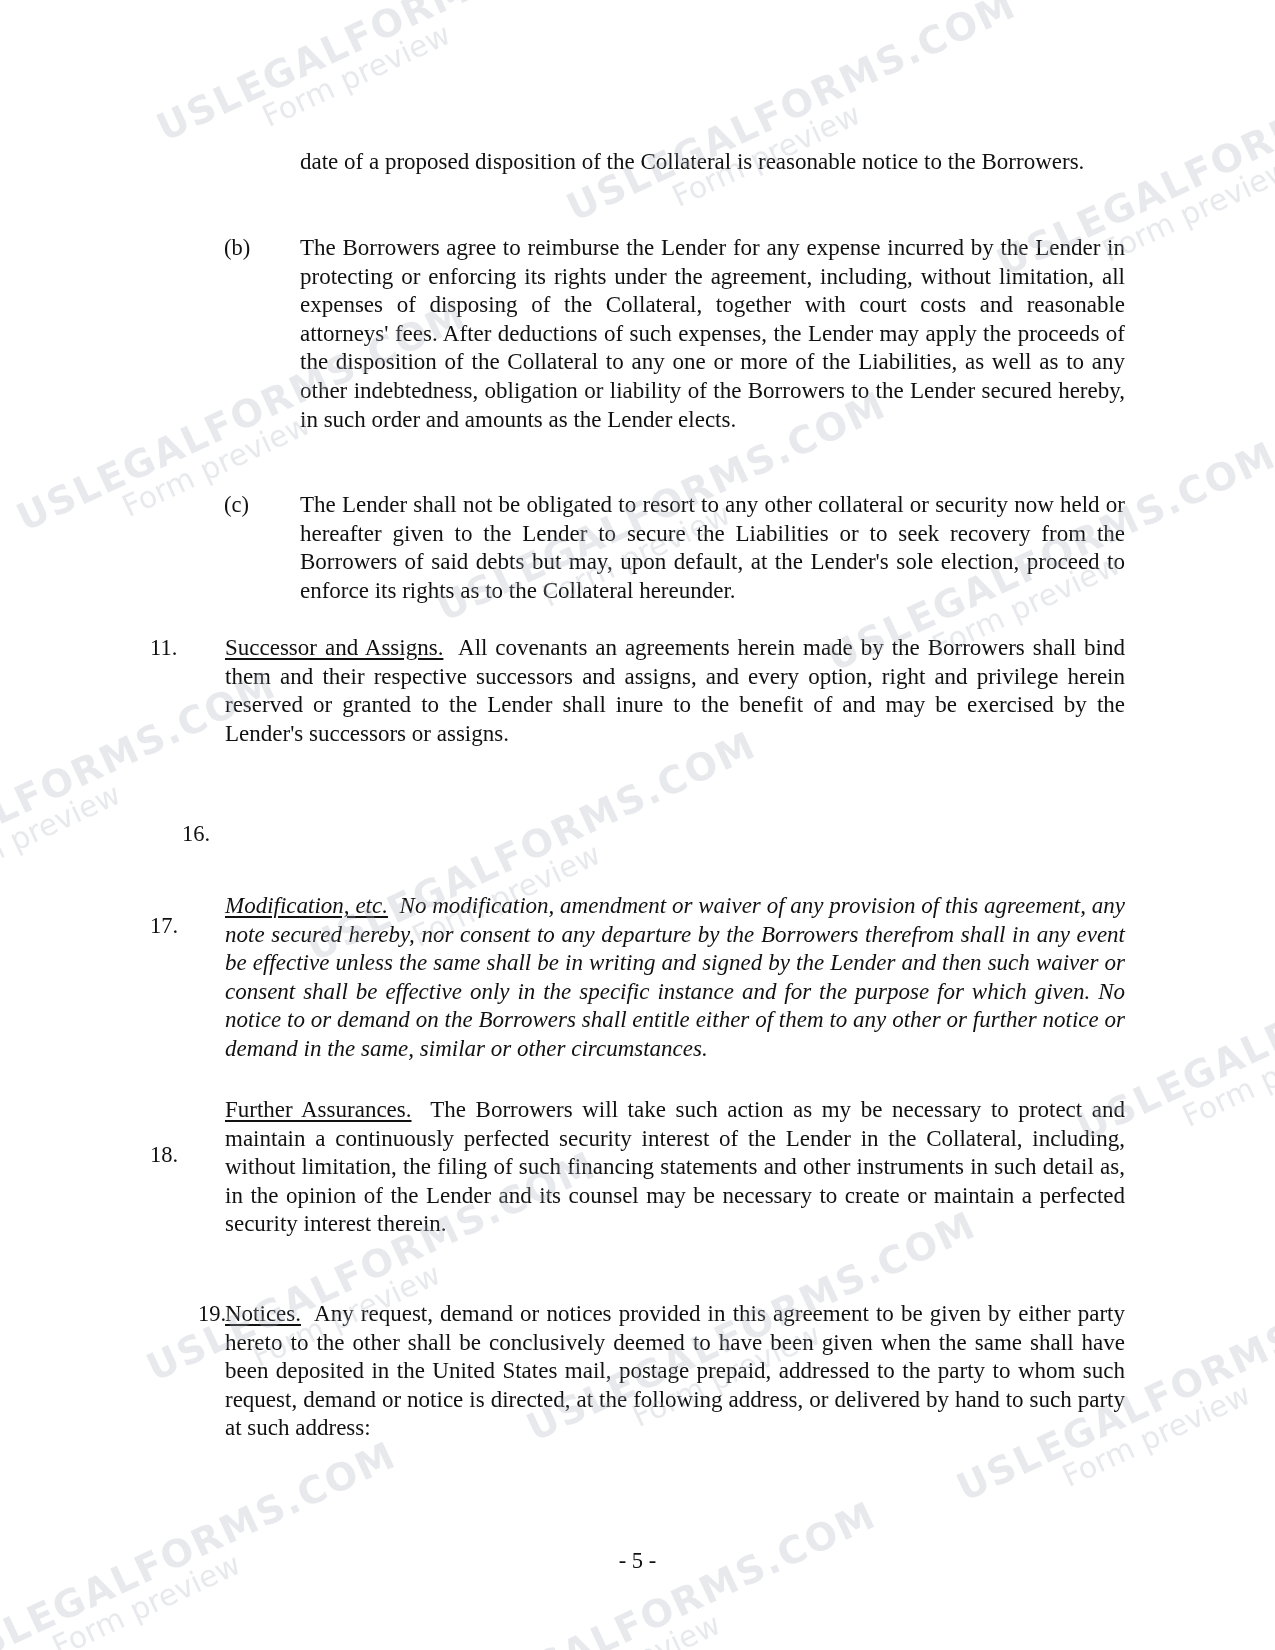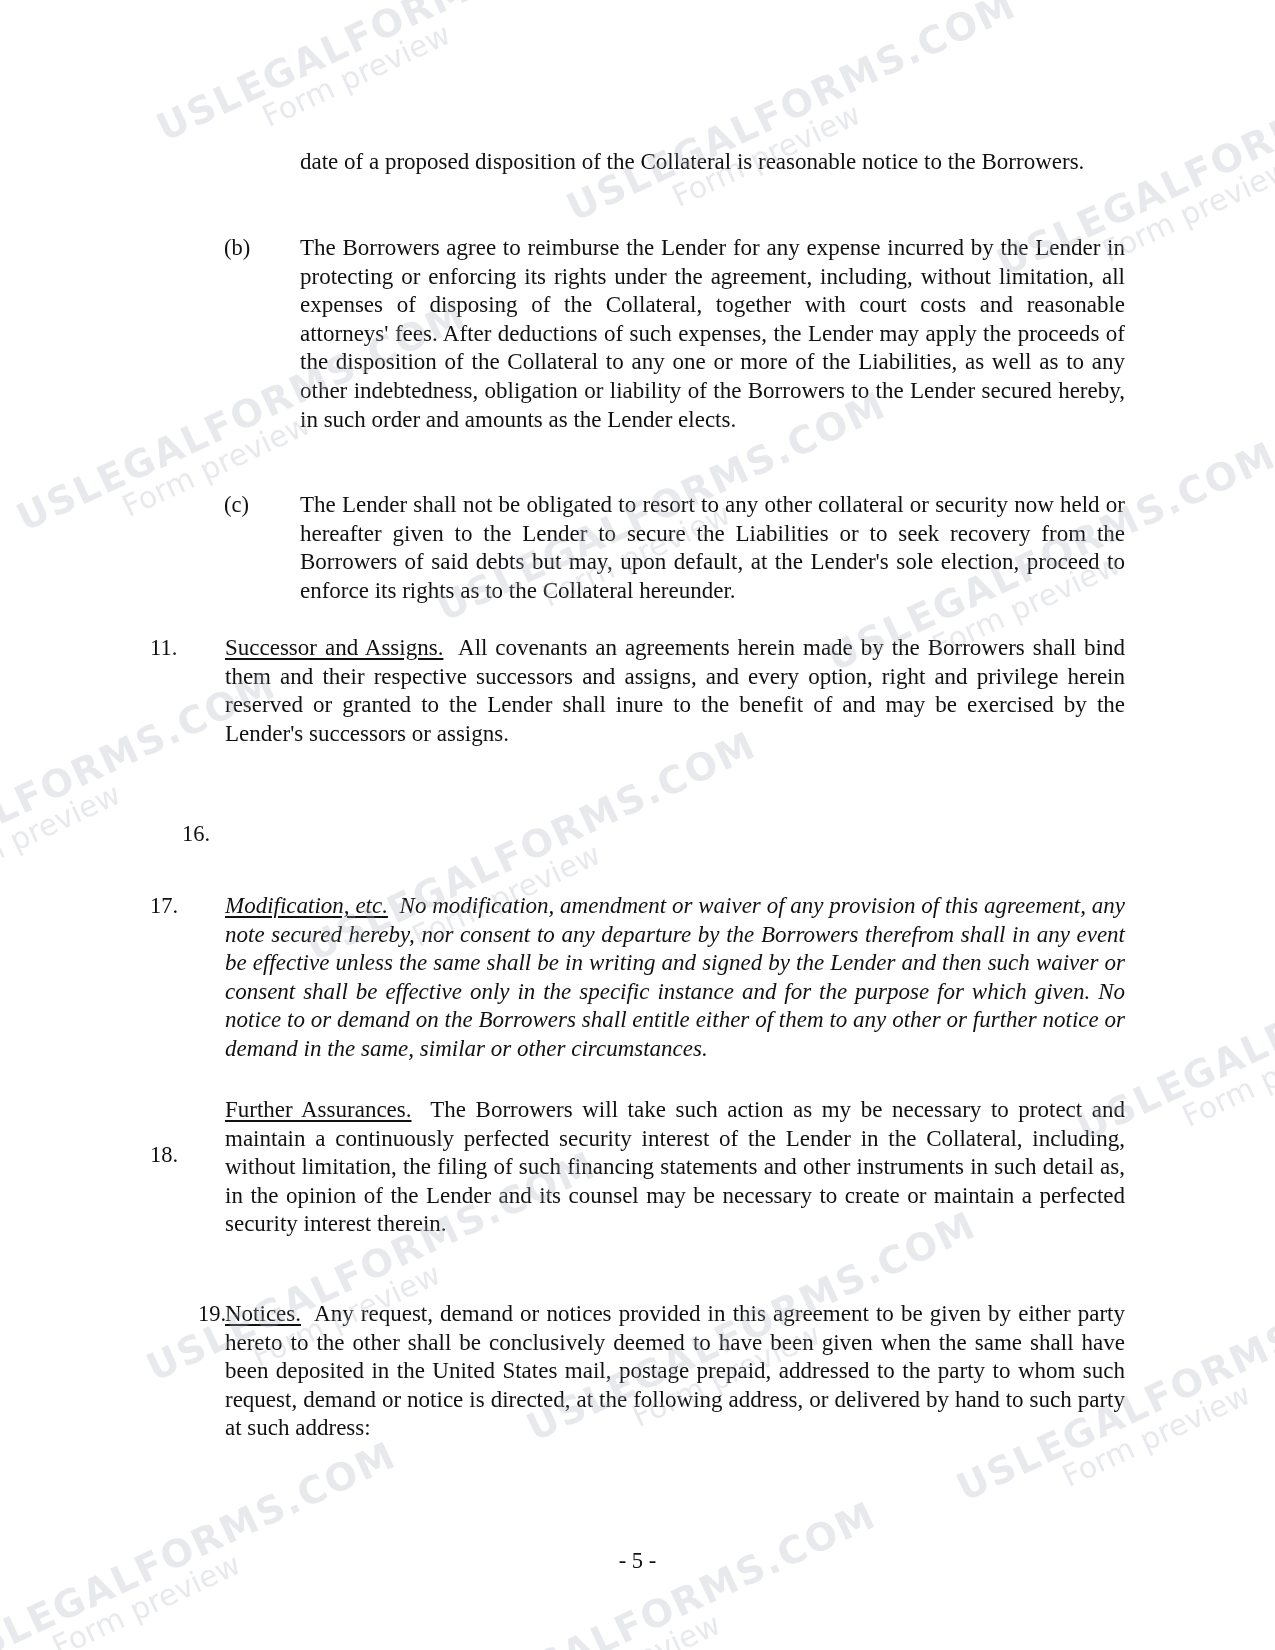--- a/index.html
+++ b/index.html
@@ -32,21 +32,21 @@
   <div class="label" style="left:224px; top:491px;">(c)</div>
   <div class="text" style="left:300px; top:491px; width:825px;">The Lender shall not be obligated to resort to any other collateral or security now held or hereafter given to the Lender to secure the Liabilities or to seek recovery from the Borrowers of said debts but may, upon default, at the Lender's sole election, proceed to enforce its rights as to the Collateral hereunder.</div>
 
   <div class="label" style="left:150px; top:634px;">11.</div>
   <div class="text" style="left:225px; top:634px; width:900px;">
     <u>Successor and Assigns.</u>&nbsp; <span>All covenants an agreements herein made by the Borrowers shall bind them and their respective successors and assigns, and every option, right and privilege herein reserved or granted to the Lender shall inure to the benefit of and may be exercised by the Lender's successors or assigns.</span>
   </div>
 
   <div class="label" style="left:150px; top:820px;margin-left:32px;">16.</div>
 
-  <div class="label" style="left:150px; top:892px;">17.</div>
+  <div class="label" style="left:150px; top:912px;">17.</div>
   <div class="text" style="left:225px; top:892px; width:900px;font-style:italic;">
     <u>Modification, etc.</u>&nbsp; <span>No modification, amendment or waiver of any provision of this agreement, any note secured hereby, nor consent to any departure by the Borrowers therefrom shall in any event be effective unless the same shall be in writing and signed by the Lender and then such waiver or consent shall be effective only in the specific instance and for the purpose for which given.  No notice to or demand on the Borrowers shall entitle either of them to any other or further notice or demand in the same, similar or other circumstances.</span>
   </div>
 
   <div class="label" style="left:150px; top:1128px;margin-top:13px;">18.</div>
   <div class="text" style="left:225px; top:1096px; width:900px;">
     <u>Further Assurances.</u>&nbsp; <span>The Borrowers will take such action as my be necessary to protect and maintain a continuously perfected security interest of the Lender in the Collateral, including, without limitation, the filing of such financing statements and other instruments in such detail as, in the opinion of the Lender and its counsel may be necessary to create or maintain a perfected security interest therein.</span>
   </div>
 
   <div class="label" style="left:150px; top:1300px;margin-left:48px;">19.</div>

